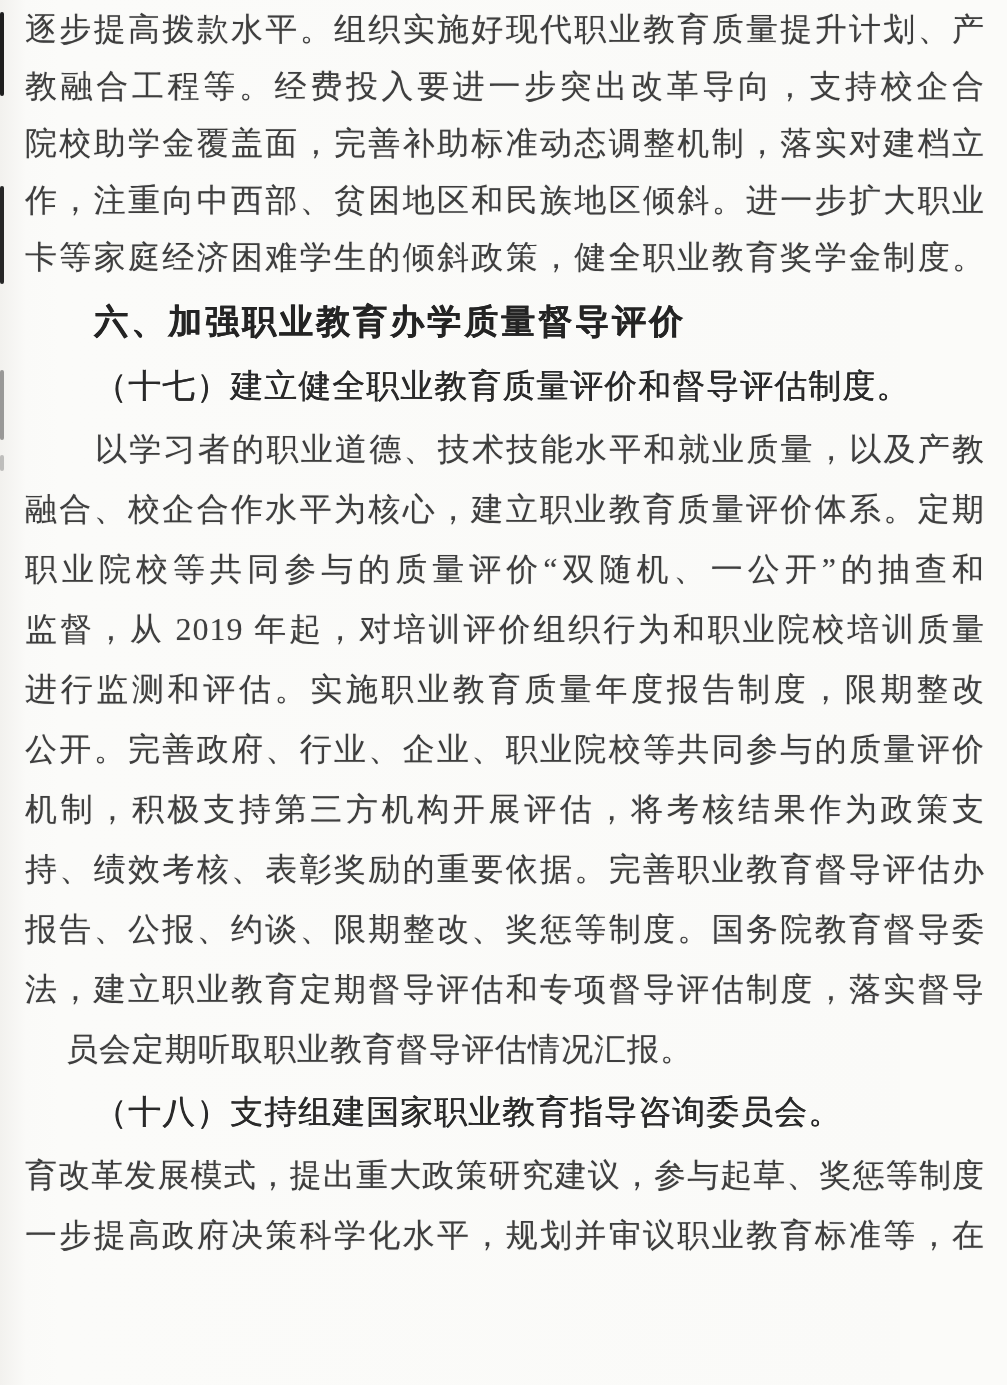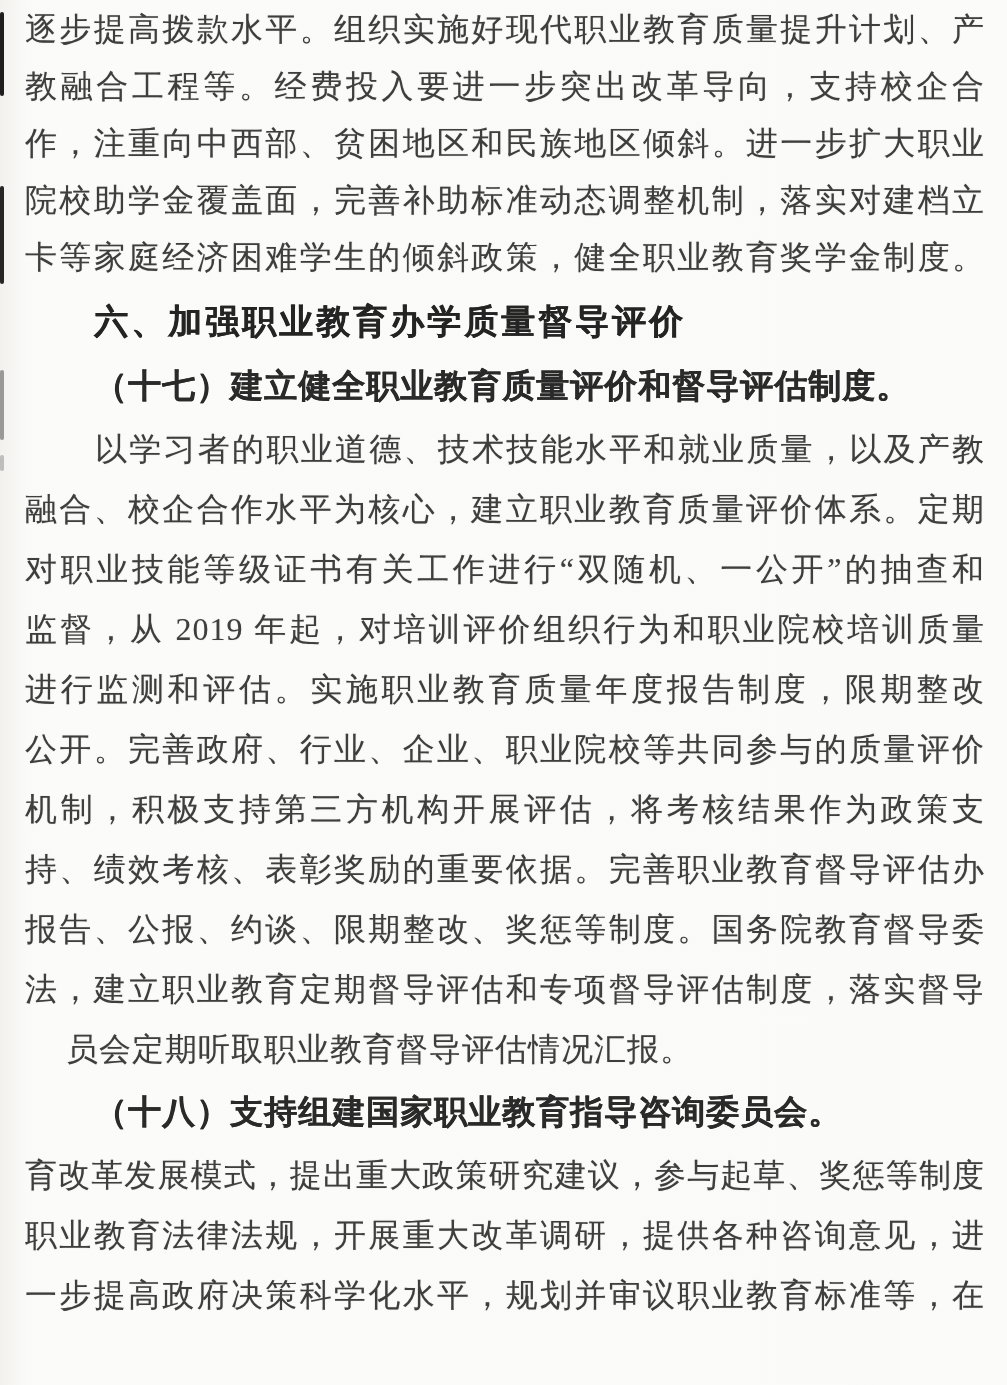--- a/index.html
+++ b/index.html
@@ -49,21 +49,21 @@
     letter-spacing: 3px;
     font-family: "Liberation Sans", "DejaVu Sans", sans-serif;
     color: #242424;
     text-shadow: 0.4px 0 0 #242424;
     text-align: center; text-align-last: left;
     white-space: nowrap; overflow: hidden;
   }
   .h-kai {
     height: 66px; line-height: 66px;
     padding-left: 69px;
-    font-size: 33px; font-weight: 700;
+    font-size: 33px; font-weight: 400;
     letter-spacing: 1px;
     color: #2a2a2a;
     text-shadow: 0.4px 0 0 #2a2a2a;
     text-align: center; text-align-last: left;
     white-space: nowrap; overflow: hidden;
   }
 </style>
 </head>
 <body>
 
@@ -72,45 +72,44 @@
   <div class="edge-seg edge-a"></div>
   <div class="edge-seg edge-b"></div>
   <div class="edge-seg edge-c"></div>
   <div class="edge-seg edge-d"></div>
 
   <div class="content">
 
     <div class="p1">
       <div class="line">逐步提高拨款水平。组织实施好现代职业教育质量提升计划、产</div>
       <div class="line">教融合工程等。经费投入要进一步突出改革导向，支持校企合</div>
+      <div class="line">院校助学金覆盖面，完善补助标准动态调整机制，落实对建档立</div>
       <div class="line">作，注重向中西部、贫困地区和民族地区倾斜。进一步扩大职业</div>
-      <div class="line">院校助学金覆盖面，完善补助标准动态调整机制，落实对建档立</div>
       <div class="line">卡等家庭经济困难学生的倾斜政策，健全职业教育奖学金制度。</div>
     </div>
 
     <div class="h-sans">六、加强职业教育办学质量督导评价</div>
 
     <div class="h-kai">（十七）建立健全职业教育质量评价和督导评估制度。</div>
 
     <div class="p2">
       <div class="line indent">以学习者的职业道德、技术技能水平和就业质量，以及产教</div>
       <div class="line">融合、校企合作水平为核心，建立职业教育质量评价体系。定期</div>
-      <div class="line">对职业技能等级证书有关工作进行“双随机、一公开”的抽查和</div>
+      <div class="line">职业院校等共同参与的质量评价“双随机、一公开”的抽查和</div>
       <div class="line">监督，从 2019 年起，对培训评价组织行为和职业院校培训质量</div>
       <div class="line">进行监测和评估。实施职业教育质量年度报告制度，限期整改</div>
       <div class="line">公开。完善政府、行业、企业、职业院校等共同参与的质量评价</div>
       <div class="line">机制，积极支持第三方机构开展评估，将考核结果作为政策支</div>
       <div class="line">持、绩效考核、表彰奖励的重要依据。完善职业教育督导评估办</div>
       <div class="line">报告、公报、约谈、限期整改、奖惩等制度。国务院教育督导委</div>
       <div class="line">法，建立职业教育定期督导评估和专项督导评估制度，落实督导</div>
       <div class="line short">员会定期听取职业教育督导评估情况汇报。</div>
     </div>
 
     <div class="h-kai">（十八）支持组建国家职业教育指导咨询委员会。</div>
 
     <div class="p3">
       <div class="line">育改革发展模式，提出重大政策研究建议，参与起草、奖惩等制度</div>
-      <div class="line">职业教育法律法规，开展重大改革调研，提供各种咨询意见，进</div>
       <div class="line">一步提高政府决策科学化水平，规划并审议职业教育标准等，在</div>
     </div>
 
   </div>
 </div>
 
 </body></html>

